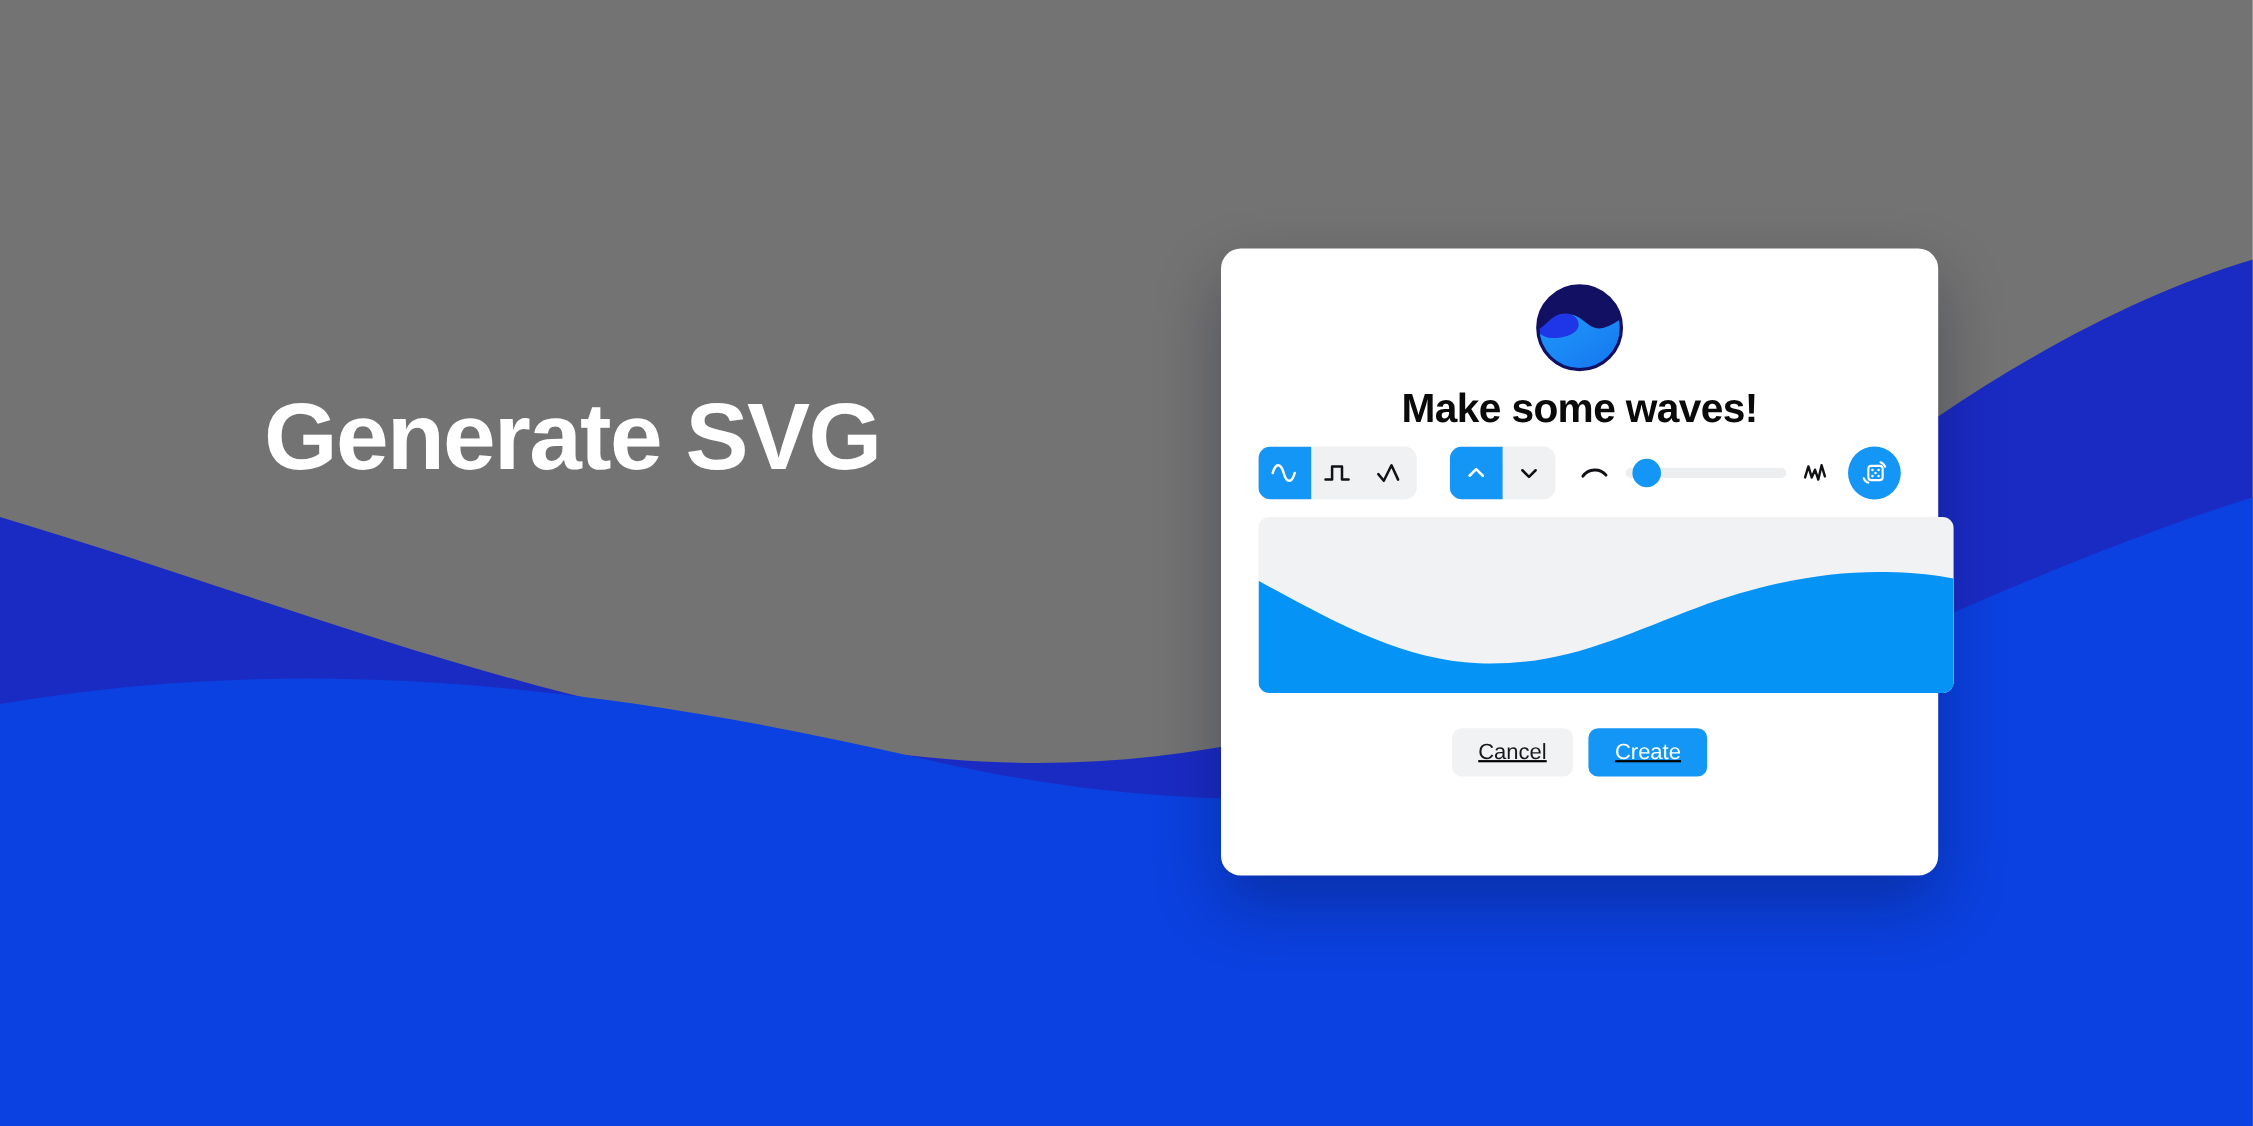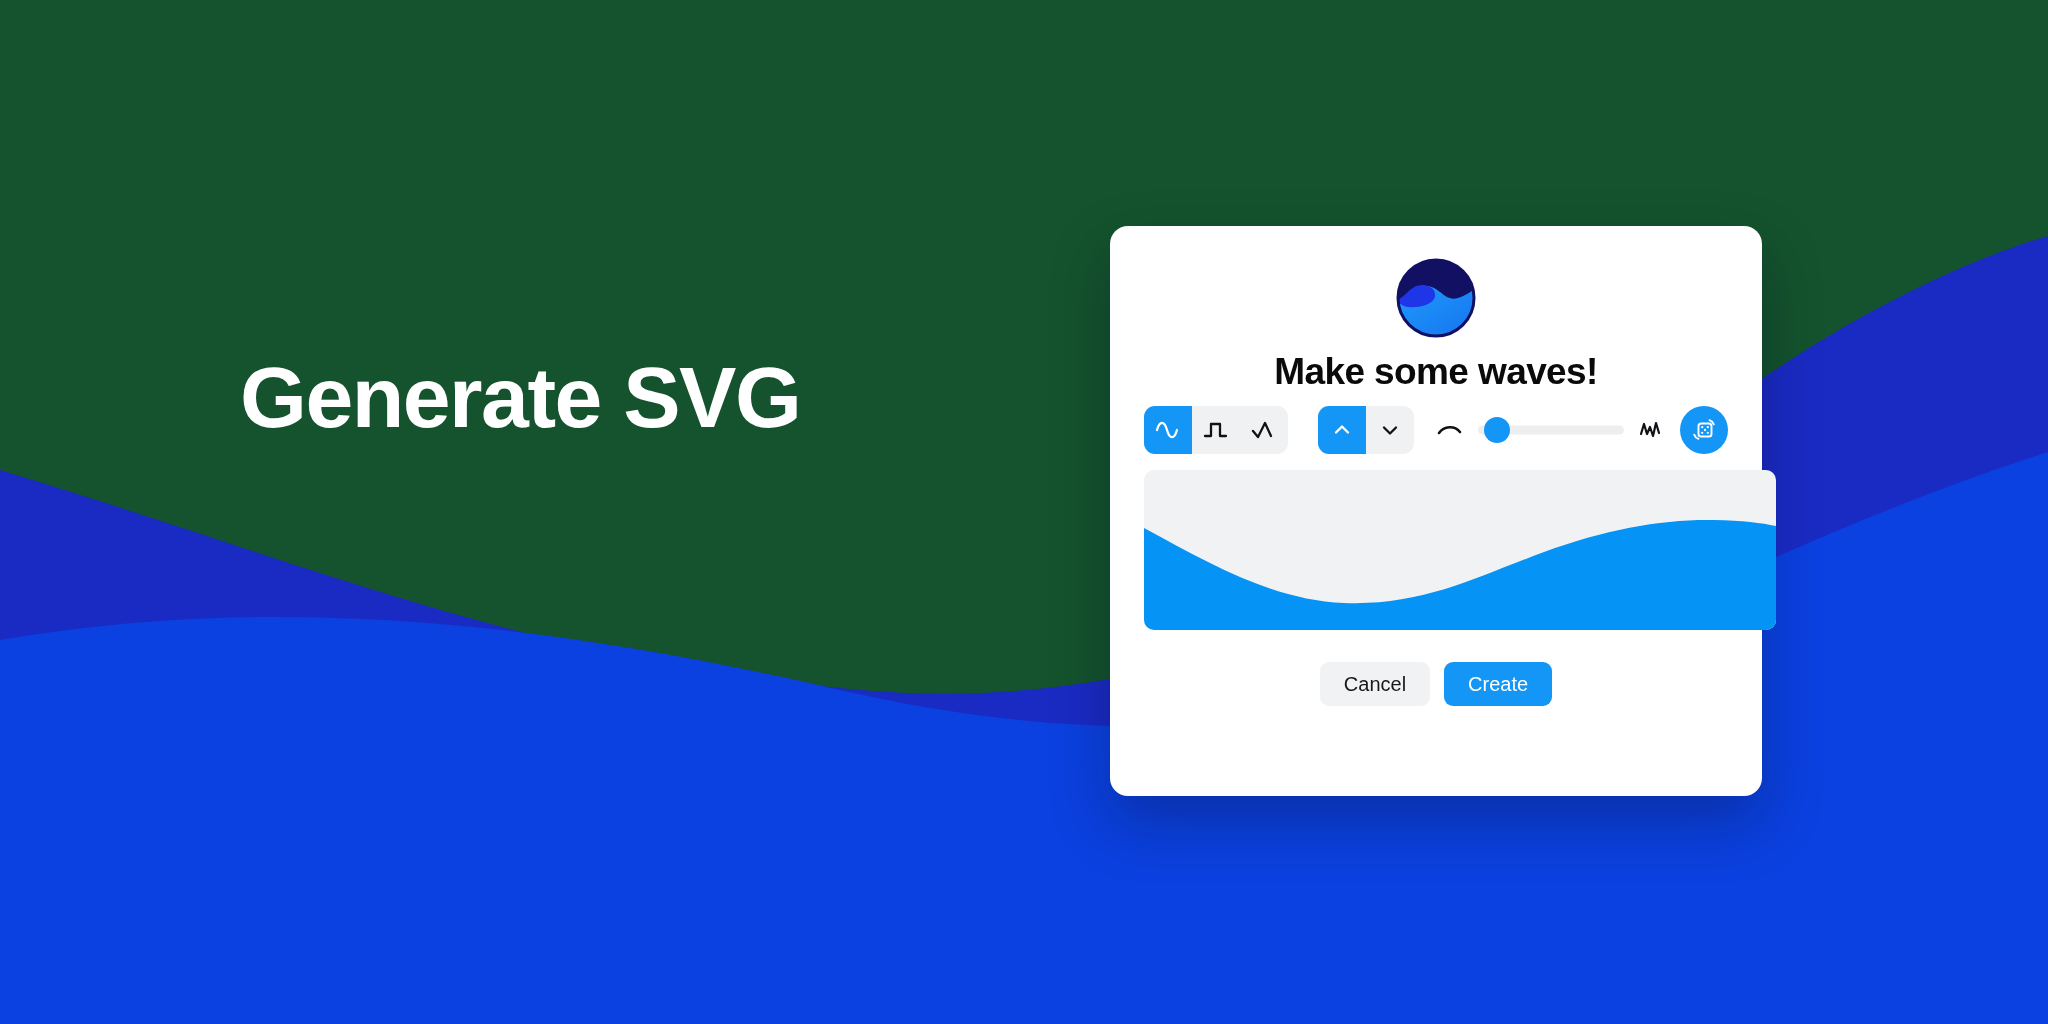--- a/index.html
+++ b/index.html
@@ -144,38 +144,39 @@
   .preview svg { display:block; width:100%; height:100%; }
 
   
   .footer {
     position:absolute;
     left:0; right:0; top:436px;
     display:flex;
     justify-content:center;
     align-items:center;
     gap:14px;
+    text-decoration:underline;
   }
   .btn {
     border:0;
     border-radius:9px;
     font-size:20px;
     font-weight:400;
     padding:12px 24px;
     cursor:pointer;
     font-family:"Liberation Sans", sans-serif;
     line-height:1;
   }
   .btn-cancel { background:#f1f2f4; color:#17181c; }
   .btn-create { background:#1496f7; color:#ffffff; }
 </style>
 </head>
 <body>
 
-<div id="stage" style="background: #14532d;">
+<div id="stage" style="background: #737373;">
 
   <svg id="bg-waves" viewBox="0 0 2048 1024" preserveAspectRatio="none">
     <path id="bg-wave-back" d="M0,470 C300,560 520,660 860,690 C1200,720 1500,560 1760,380 C1860,312 1960,262 2048,236 L2048,1024 L0,1024 Z" fill="#1a2bc4"></path>
     <path id="bg-wave-front" d="M0,640 C260,596 520,616 840,690 C1160,764 1420,720 1680,600 C1810,540 1940,486 2048,452 L2048,1024 L0,1024 Z" fill="#0b41e0"></path>
   </svg>
 
   <h1 class="headline">
     <span>Generate SVG</span>
   </h1>
 

